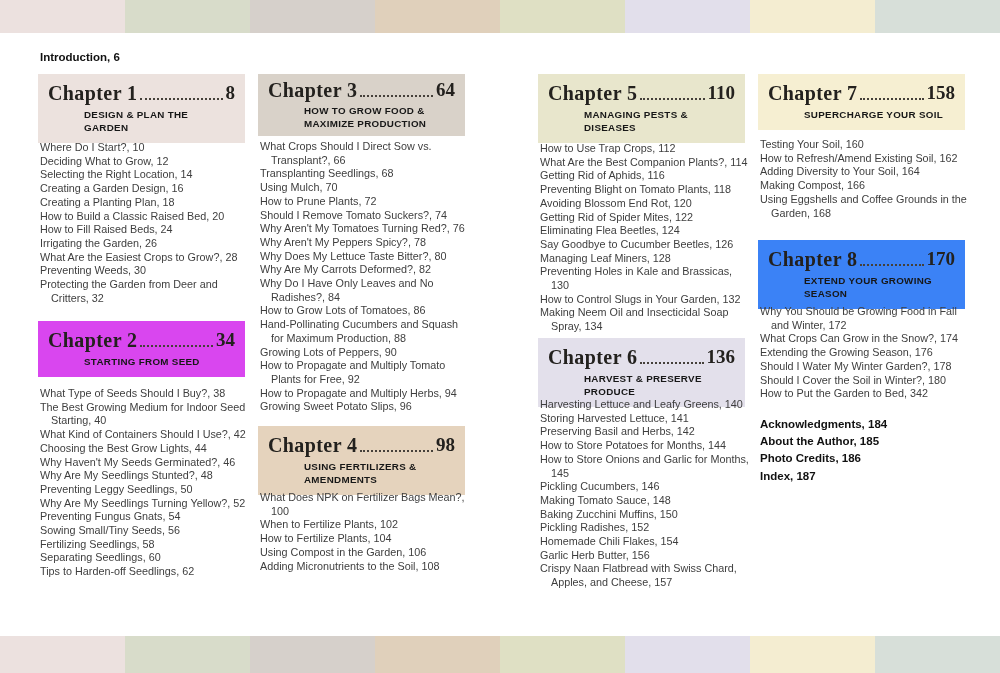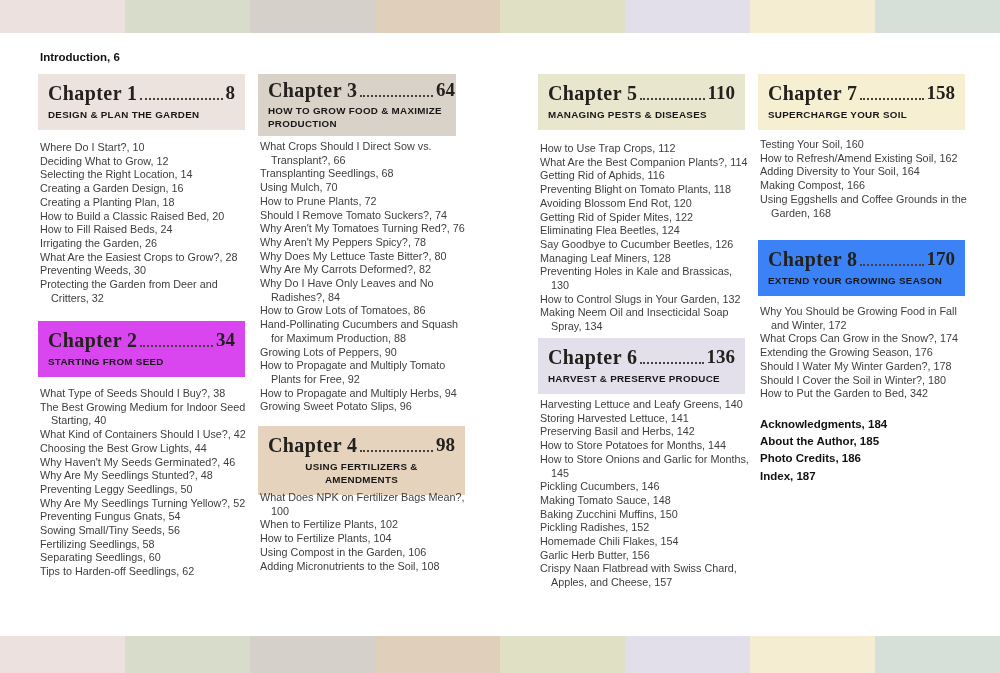--- a/index.html
+++ b/index.html
@@ -14,38 +14,38 @@
   .stripe > div { flex:1 1 0; }
 
   .intro {
     position:absolute; left:40px; top:51px;
     font-weight:bold; font-size:11.5px; color:#111;
   }
 
   .chapter-box {
     position:absolute; width:187px; padding:8px 10px 9px 10px;
   }
-  .chapter-box.compact { padding:5px 1px 6px 10px; }
+  .chapter-box.compact { padding:5px 10px 6px 10px; }
   .chapter-title-row { display:flex; align-items:flex-end; }
   .chapter-title {
     font-family:"Liberation Serif", serif; font-weight:600;
     font-size:20px; line-height:22px; letter-spacing:0.4px; color:#23211e;
     white-space:nowrap;
   }
   .dot-leader {
     flex:1 1 auto; border-bottom:2px dotted #45403a;
     margin:0 3px 4px 3px; min-width:20px;
   }
   .chapter-page {
     font-family:"Liberation Serif", serif; font-weight:700;
     font-size:19px; line-height:22px; color:#23211e; white-space:nowrap;
   }
   .chapter-subtitle {
     margin-top:4px; font-weight:bold; font-size:9.8px; line-height:13px;
-    letter-spacing:0.3px; color:#171717;
+    letter-spacing:0.3px; color:#171717;margin-left:36px;
   }
   .compact .chapter-subtitle { margin-top:3px; }
 
   .toc-list {
     position:absolute; width:212px;
     font-size:10.8px; line-height:13.7px; color:#3e3e3e;
   }
   .toc-item { padding-left:11px; text-indent:-11px; }
 
   .backmatter {
@@ -145,21 +145,21 @@
     <div class="toc-item">Why Are My Carrots Deformed?, 82</div>
     <div class="toc-item">Why Do I Have Only Leaves and No Radishes?, 84</div>
     <div class="toc-item">How to Grow Lots of Tomatoes, 86</div>
     <div class="toc-item">Hand-Pollinating Cucumbers and Squash for Maximum Production, 88</div>
     <div class="toc-item">Growing Lots of Peppers, 90</div>
     <div class="toc-item">How to Propagate and Multiply Tomato Plants for Free, 92</div>
     <div class="toc-item">How to Propagate and Multiply Herbs, 94</div>
     <div class="toc-item">Growing Sweet Potato Slips, 96</div>
   </div>
 
-<div class="chapter-box" style="left: 258px; top: 426px; background: rgb(229, 211, 189); text-align: center;">
+<div class="chapter-box" style="left: 258px; top: 426px; background: rgb(229, 211, 189);">
   <div class="chapter-title-row">
     <span class="chapter-title">Chapter 4</span>
     <span class="dot-leader"></span>
     <span class="chapter-page">98</span>
   </div>
   <div class="chapter-subtitle">USING FERTILIZERS &amp; AMENDMENTS</div>
 </div>
 <div class="toc-list" style="left:260px; top:491px;">
     <div class="toc-item">What Does NPK on Fertilizer Bags Mean?, 100</div>
     <div class="toc-item">When to Fertilize Plants, 102</div>

